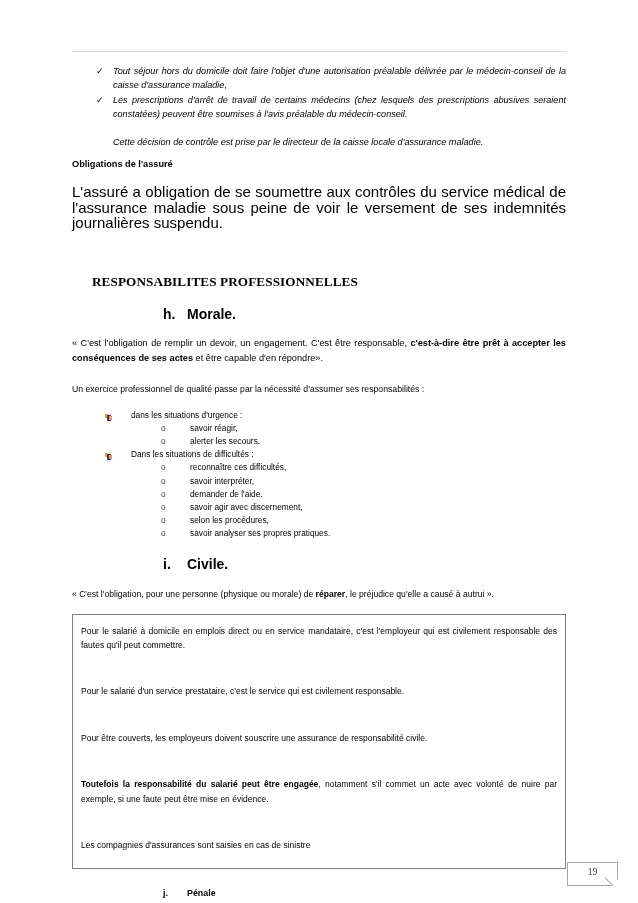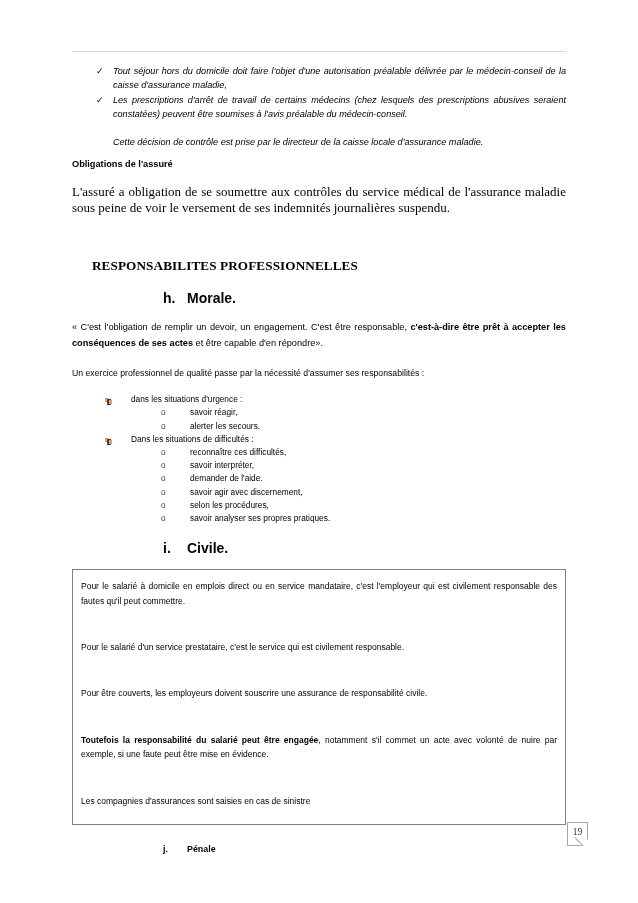--- a/index.html
+++ b/index.html
@@ -73,25 +73,24 @@
   }
 
   .h-bold {
     font-weight: bold;
     font-size: 9.2px;
     line-height: 14px;
     margin-top: 8px;
   }
 
   .body-par {
-    font-size: 13px;
+    font-size: 15px;
     line-height: 15.4px;
     text-align: justify;
     margin-top: 13px;
-    font-family: Liberation Serif, serif;
   }
 
   .section-title {
     font-family: "Liberation Serif", serif;
     font-weight: bold;
     font-size: 13.2px;
     line-height: 17px;
     margin-top: 42px;
     margin-left: 20px;
     letter-spacing: 0.1px;
@@ -195,22 +194,22 @@
   }
   .penale .letter {
     display: inline-block;
     width: 24px;
   }
 
   
   .page-badge {
     position: absolute;
     left: 567px;
-    top: 822px;
-    width: 21px;
+    top: 862px;
+    width: 51px;
     height: 24px;
   }
   .page-badge .shape {
     position: absolute;
     inset: 0;
     border: 1px solid #a6a6a6;
     background: #fff;
   }
   .page-badge .num {
     position: absolute;
@@ -348,20 +347,21 @@
           <span class="circ">o</span>
           <span>savoir analyser ses propres pratiques.</span>
         </li>
       </ul>
     </ul>
 
     <p class="sub-head" style="margin-top:16px;">
       <span class="letter">i.</span><span>Civile.</span>
     </p>
 
+    <p class="civile-par"><span>« C'est l'obligation, pour une personne (physique ou morale) de </span><b>réparer</b><span>, le préjudice qu'elle a causé à autrui ».</span></p>
 
     <div class="box">
       <p class="box-par">Pour le salarié à domicile en emplois direct ou en service mandataire, c'est l'employeur qui est civilement responsable des fautes qu'il peut commettre.</p>
       <p class="box-par">Pour le salarié d'un service prestataire, c'est le service qui est civilement responsable.</p>
       <p class="box-par">Pour être couverts, les employeurs doivent souscrire une assurance de responsabilité civile.</p>
       <p class="box-par"><b>Toutefois la responsabilité du salarié peut être engagée</b><span>, notamment s'il commet un acte avec volonté de nuire par exemple, si une faute peut être mise en évidence.</span></p>
       <p class="box-par">Les compagnies d'assurances sont saisies en cas de sinistre</p>
     </div>
 
     <p class="penale">

